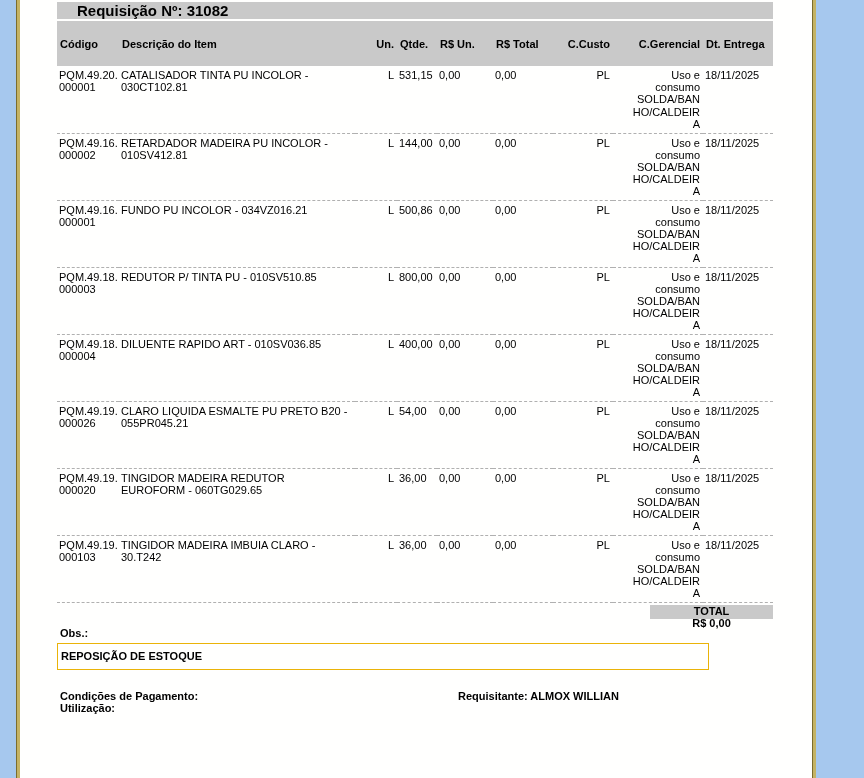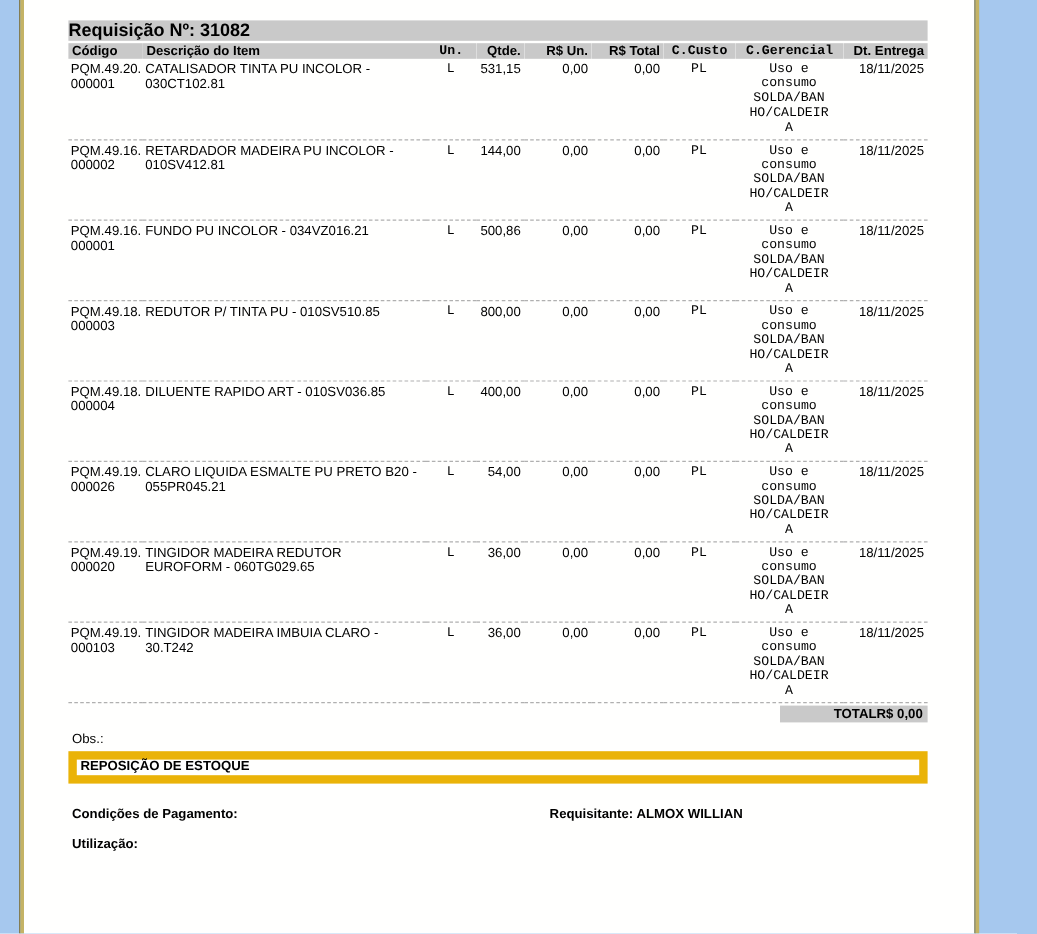--- a/index.html
+++ b/index.html
@@ -15,65 +15,65 @@
   }
   .edge{position:absolute;top:0;height:778px;}
   .edge-dark-left {left:16px;width:1px;background:var(--edge-dark,#7b6c2d);}
   .edge-tan-left  {left:17px;width:3px;background:var(--edge-tan,#c4b365);}
   .edge-dark-right{left:812px;width:1px;background:var(--edge-dark,#7b6c2d);}
   .edge-tan-right {left:813px;width:3px;background:var(--edge-tan,#c4b365);}
 
   .content{position:absolute;left:37px;top:0;width:716px;}
 
   .title-bar{
-    margin-top:17px;height:17px;line-height:17px;
+    margin-top:2px;height:17px;line-height:17px;
     background:var(--bar-gray,#c9c9c9);
     font-size:15px;font-weight:bold;
-    padding-left:0;box-sizing:border-box;
+    padding-left:20px;box-sizing:border-box;
   }
 
   table.req{
     margin-top:2px;width:716px;border-collapse:collapse;table-layout:fixed;
   }
   table.req th{
     background:var(--bar-gray,#c9c9c9);
     height:13px;font-size:11px;font-weight:bold;
-    padding:0 3px;white-space:nowrap;overflow:hidden;
+    padding:16px 3px;white-space:nowrap;overflow:hidden;
   }
   table.req td{
     height:67px;vertical-align:top;box-sizing:border-box;
     border-bottom:1px dashed #b0b0b0;
     font-size:11px;line-height:12.2px;
     padding:3px 3px 0 2px;
   }
   .al{text-align:left;}
-  .ac{text-align:center;font-family:Liberation Mono, monospace;}
-  .ar{text-align:right;}
+  .ac{text-align:right;}
+  .ar{text-align:left;}
   .pre{white-space:pre-line;}
 
   .total-bar{
     margin-left:593px;width:123px;height:14px;margin-top:2px;
     background:var(--bar-gray,#c9c9c9);
-    display:flex;justify-content:flex-end;align-items:center;
+    display:flex;justify-content:space-between;align-items:center;
     font-size:11px;font-weight:bold;
-    padding:0 4px;box-sizing:border-box;
-  }
-
-  .obs-label{margin-top:8px;font-size:11px;font-weight:normal;padding-left:3px;}
+    padding:0 4px;box-sizing:border-box;flex-direction:column;
+  }
+
+  .obs-label{margin-top:8px;font-size:11px;font-weight:bold;padding-left:3px;}
   .obs-box{
-    margin-top:4px;width:716px;height:27px;box-sizing:border-box;
-    border:7px solid #eab308;
+    margin-top:4px;width:652px;height:27px;box-sizing:border-box;
+    border:1px solid #eab308;
     display:flex;align-items:center;
     font-size:11px;font-weight:bold;
     padding-left:3px;
   }
 
   .footer{
     margin-top:20px;
-    display:grid;grid-template-columns:398px auto;row-gap:13px;
+    display:grid;grid-template-columns:398px auto;row-gap:0;
     font-size:11px;font-weight:bold;
     padding-left:3px;
   }
 </style>
 </head>
 <body>
 
 <div class="edge edge-dark-left"></div>
 <div class="edge edge-tan-left"></div>
 

